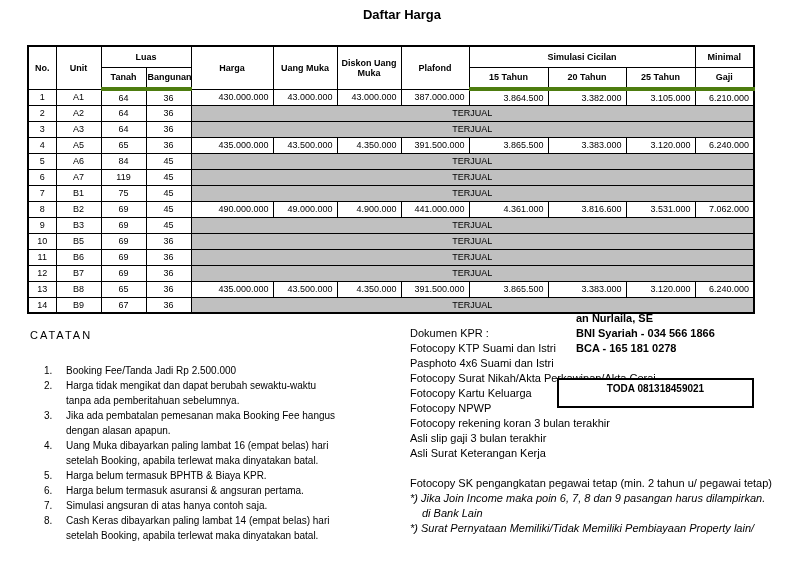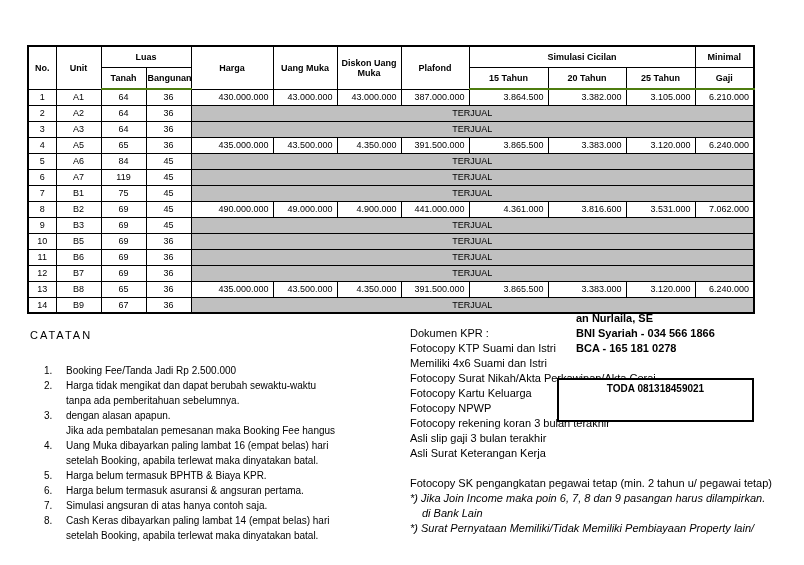--- a/index.html
+++ b/index.html
@@ -29,21 +29,21 @@
   .price-table th, .price-table td {
     border: 1px solid #000;
     overflow: hidden;
   }
   .price-table thead th {
     font-size: 9px; font-weight: bold; text-align: center;
     padding: 0 1px; background: #fff;
   }
   .price-table thead tr.h1 { height: 21px; }
   .price-table thead tr.h2 { height: 22px; }
-  .price-table thead tr.h2 th { border-bottom: 2px solid #4d7c0f; }
+  .price-table thead tr.h2 th { border-bottom: 4px solid #4d7c0f; }
   .price-table tbody tr { height: 16px; }
   .price-table td { font-size: 9px; padding: 0 4px; white-space: nowrap; }
   .price-table td.c { text-align: center; padding: 0; }
   .price-table td.num { text-align: right; }
   .price-table td.sold {
     background: #c0c0c0; text-align: center; padding: 0;
   }
   .catatan {
     position: absolute; left: 30px; top: 328px;
     font-size: 10px; line-height: 15px;
@@ -56,33 +56,34 @@
     font-size: 11px; line-height: 15px;
   }
   .kpr-line { display: flex; white-space: nowrap; min-height: 15px; }
   .kpr-label { width: 166px; flex: none; }
   .kpr-value { font-weight: bold; }
   .kpr-line.full { display: block; }
   .kpr-line.italic { font-style: italic; }
   .kpr-line.indent { padding-left: 12px; }
   .contact-box {
     position: absolute; left: 557px; top: 378px;
-    width: 197px; height: 44px;
+    width: 197px; height: 30px;
     border: 2px solid #000;
     text-align: center; font-weight: bold;
     font-size: 10px; line-height: 15px;
     padding-top: 1px;
     background: #fff;
   }
 </style>
 </head>
 <body>
 
 <div class="page">
 
+  <div class="doc-title">Daftar Harga</div>
   <div class="doc-subtitle">TAMAN SUMBER JAYA ASRI AGUSTUS BTN (TANPA DP) 2021</div>
 
   <table class="price-table">
     <colgroup>
       <col style="width:28px">
         <col style="width:45px">
         <col style="width:45px">
         <col style="width:45px">
       <col style="width:82px">
         <col style="width:64px">
@@ -256,22 +257,22 @@
         <div class="cat-item">
           <span class="cat-num">2.</span>
           <div>
             <div>Harga tidak mengikat dan dapat berubah sewaktu-waktu</div>
             <div>tanpa ada pemberitahuan sebelumnya.</div>
           </div>
         </div>
         <div class="cat-item">
           <span class="cat-num">3.</span>
           <div>
+            <div>Jika ada pembatalan pemesanan maka Booking Fee hangus</div>
             <div>dengan alasan apapun.</div>
-            <div>Jika ada pembatalan pemesanan maka Booking Fee hangus</div>
           </div>
         </div>
         <div class="cat-item">
           <span class="cat-num">4.</span>
           <div>
             <div>Uang Muka dibayarkan paling lambat 16 (empat belas) hari</div>
             <div>setelah Booking, apabila terlewat maka dinyatakan batal.</div>
           </div>
         </div>
         <div class="cat-item">
@@ -310,21 +311,21 @@
         </div>
         <div class="kpr-line">
           <span class="kpr-label">Dokumen KPR :</span>
           <span class="kpr-value">BNI Syariah - 034 566 1866</span>
         </div>
         <div class="kpr-line">
           <span class="kpr-label">Fotocopy KTP Suami dan Istri</span>
           <span class="kpr-value">BCA - 165 181 0278</span>
         </div>
         <div class="kpr-line">
-          <span class="kpr-label">Memiliki 4x6 Suami dan Istri</span>
+          <span class="kpr-label">Pasphoto 4x6 Suami dan Istri</span>
         </div>
         <div class="kpr-line">
           <span class="kpr-label">Fotocopy Surat Nikah/Akta Perkawinan/Akta Cerai</span>
         </div>
         <div class="kpr-line">
           <span class="kpr-label">Fotocopy Kartu Keluarga</span>
         </div>
         <div class="kpr-line">
           <span class="kpr-label">Fotocopy NPWP</span>
         </div>

